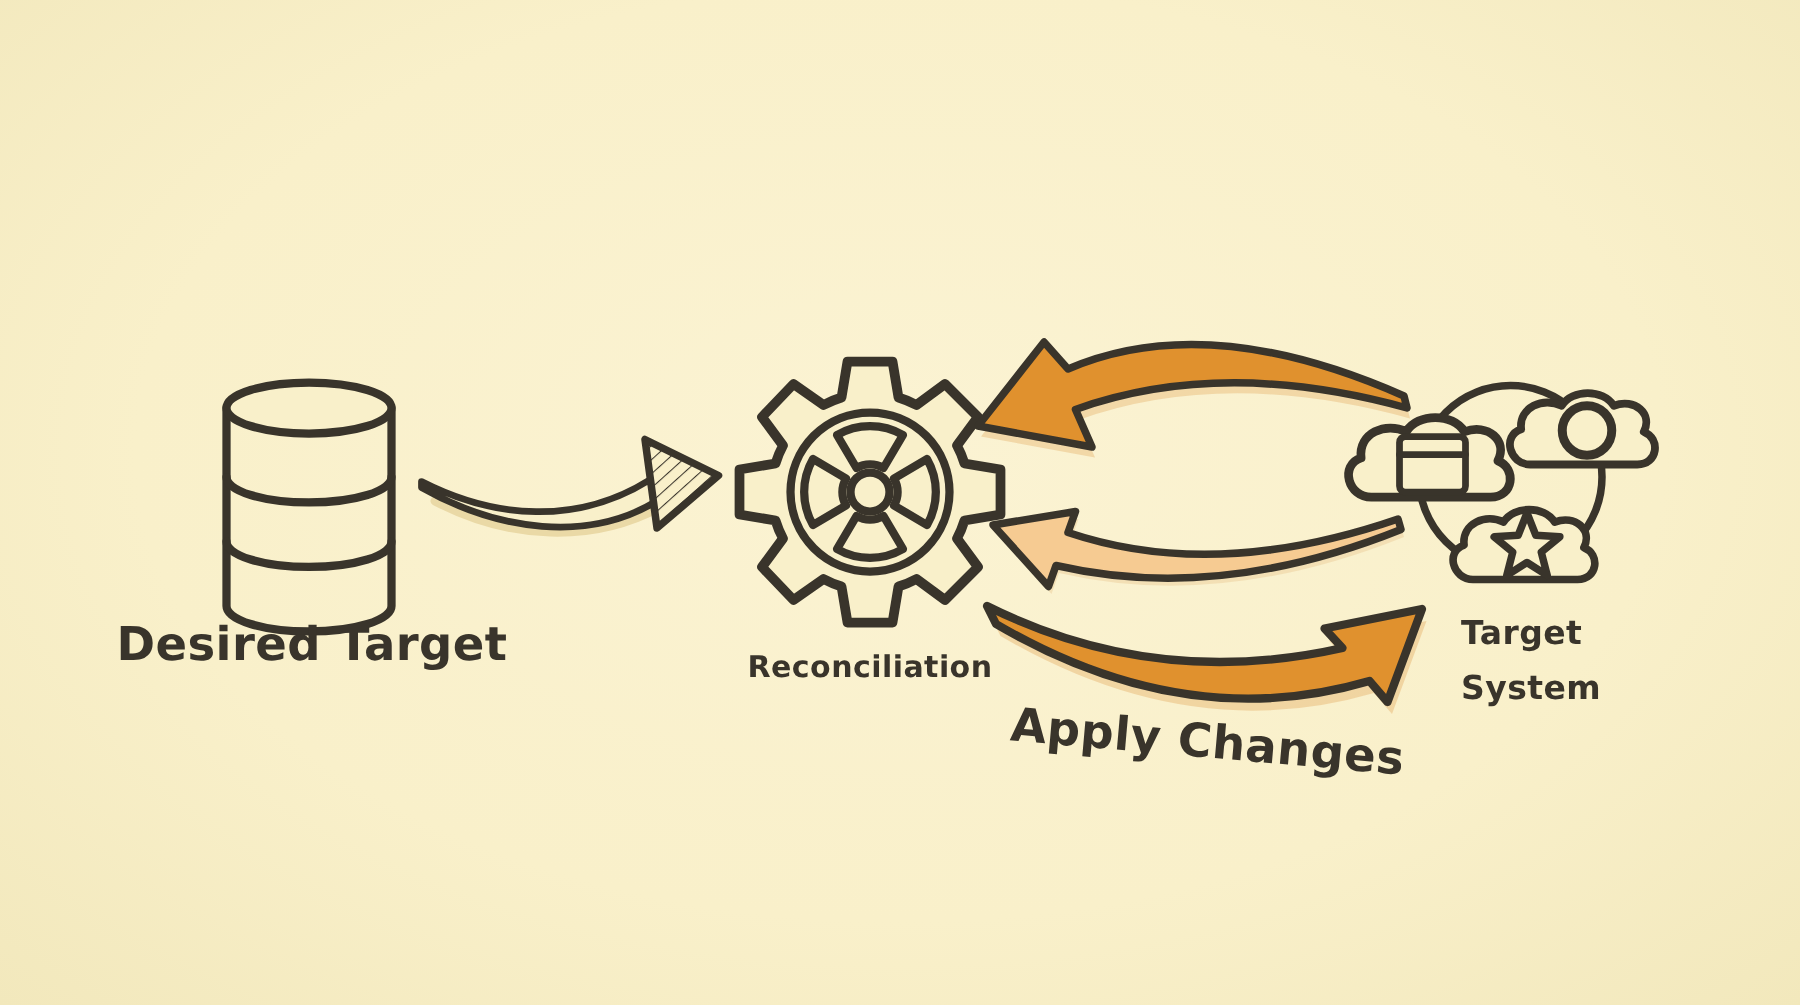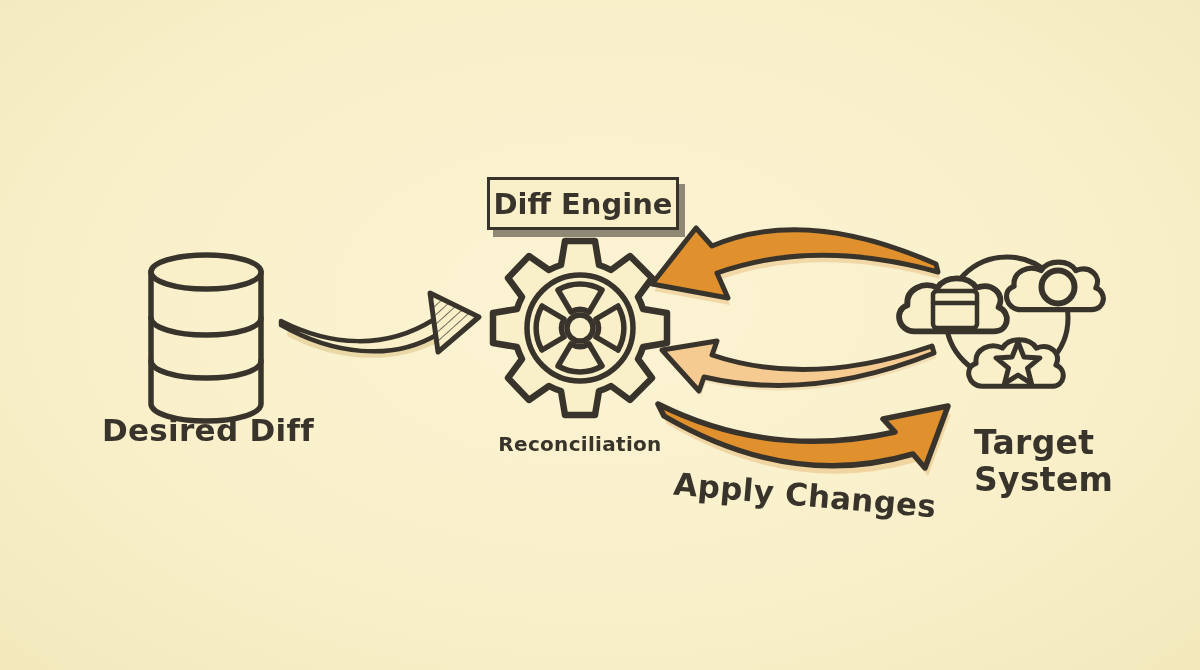--- a/index.html
+++ b/index.html
@@ -9,21 +9,21 @@
   .canvas{
     position:relative; width:1200px; height:670px; overflow:hidden;
     background:radial-gradient(ellipse at 50% 45%, #fbf3d3 0%, var(--bg) 60%, #f2e8bc 100%);
     font-family:"DejaVu Sans","Liberation Sans",sans-serif;
     color:var(--ink);
   }
   .scene{position:absolute; left:0; top:0;}
   .label{position:absolute; font-weight:700; letter-spacing:.3px;}
   .label-desired{left:58px; top:412px; width:300px; text-align:center; font-size:31px;}
   .label-recon{left:430px; top:432px; width:300px; text-align:center; font-size:20px;}
-  .label-target{left:974px; top:404px; width:150px; font-size:33px; line-height:37px;margin-top:20px;}
+  .label-target{left:974px; top:404px; width:150px; font-size:22px; line-height:37px;}
   .label-apply{left:650px; top:477px; width:310px; text-align:center; font-size:31px; transform:rotate(5deg);}
   .diff-box{
     position:absolute; left:487px; top:177px; width:186px; height:47px;
     border:3.5px solid var(--ink); background:var(--bg);
     box-shadow:6px 7px 0 var(--shadow);
     display:flex; align-items:center; justify-content:center;
     font-size:29px; font-weight:700;
   }
 </style>
 </head>
@@ -92,21 +92,18 @@
         <rect x="933" y="291" width="44" height="37" rx="4"></rect>
         <line x1="933" y1="303" x2="977" y2="303"></line>
       </g>
       <path style="fill:var(--bg)" stroke-width="6" transform="translate(1055,294) scale(0.87)" d="M -40 18 C -56 18 -62 -4 -47 -9 C -49 -26 -30 -34 -16 -27 C -8 -40 16 -40 24 -27 C 40 -33 54 -21 47 -7 C 60 -2 58 18 42 18 Z"></path>
       <circle cx="1058" cy="287" r="16.5" stroke-width="6"></circle>
       <path style="fill:var(--bg)" stroke-width="6" transform="translate(1016,371) scale(0.85)" d="M -40 18 C -56 18 -62 -4 -47 -9 C -49 -26 -30 -34 -16 -27 C -8 -40 16 -40 24 -27 C 40 -33 54 -21 47 -7 C 60 -2 58 18 42 18 Z"></path>
       <polygon stroke-width="5" points="1018,342 1023.9,356.9 1039.9,357.9 1027.5,368.1 1031.5,383.6 1018,375 1004.5,383.6 1008.5,368.1 996.1,357.9 1012.1,356.9"></polygon>
     </g>
   </svg>
 
-  <div class="diff-box">
-    <span>Diff Engine</span>
-  </div>
 
-  <div class="label label-desired">Desired Diff</div>
+  <div class="label label-desired">Desired Target</div>
   <div class="label label-recon">Reconciliation</div>
   <div class="label label-target">Target System</div>
   <div class="label label-apply">Apply Changes</div>
 </div>
 
 </body></html>

